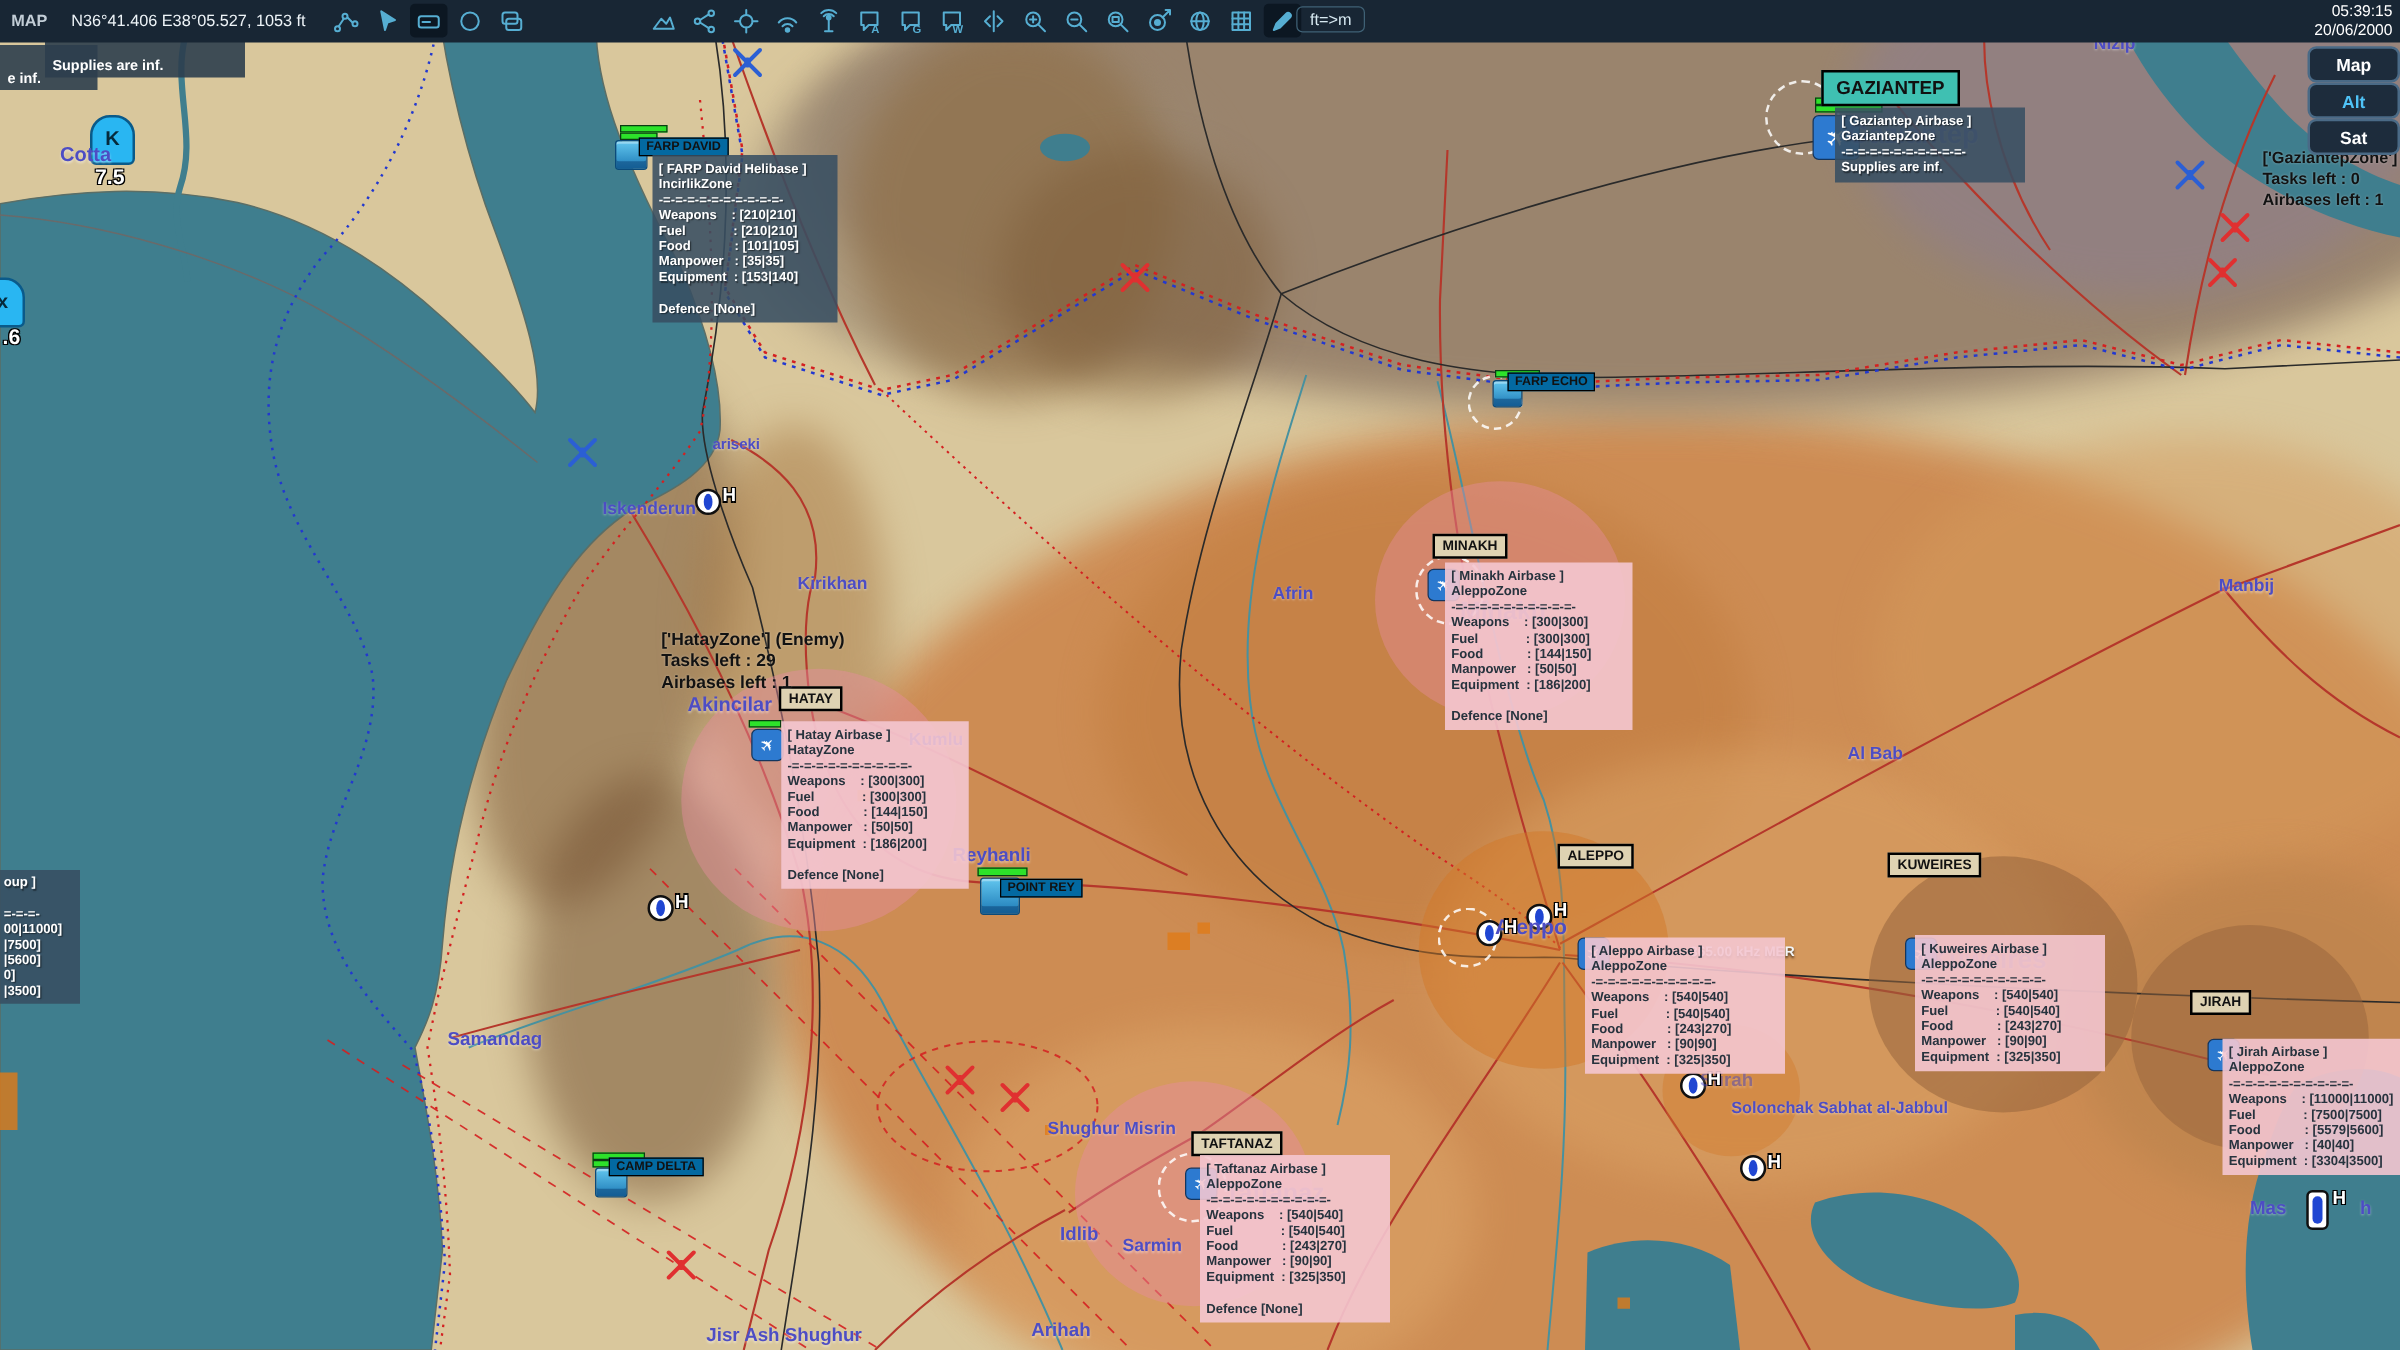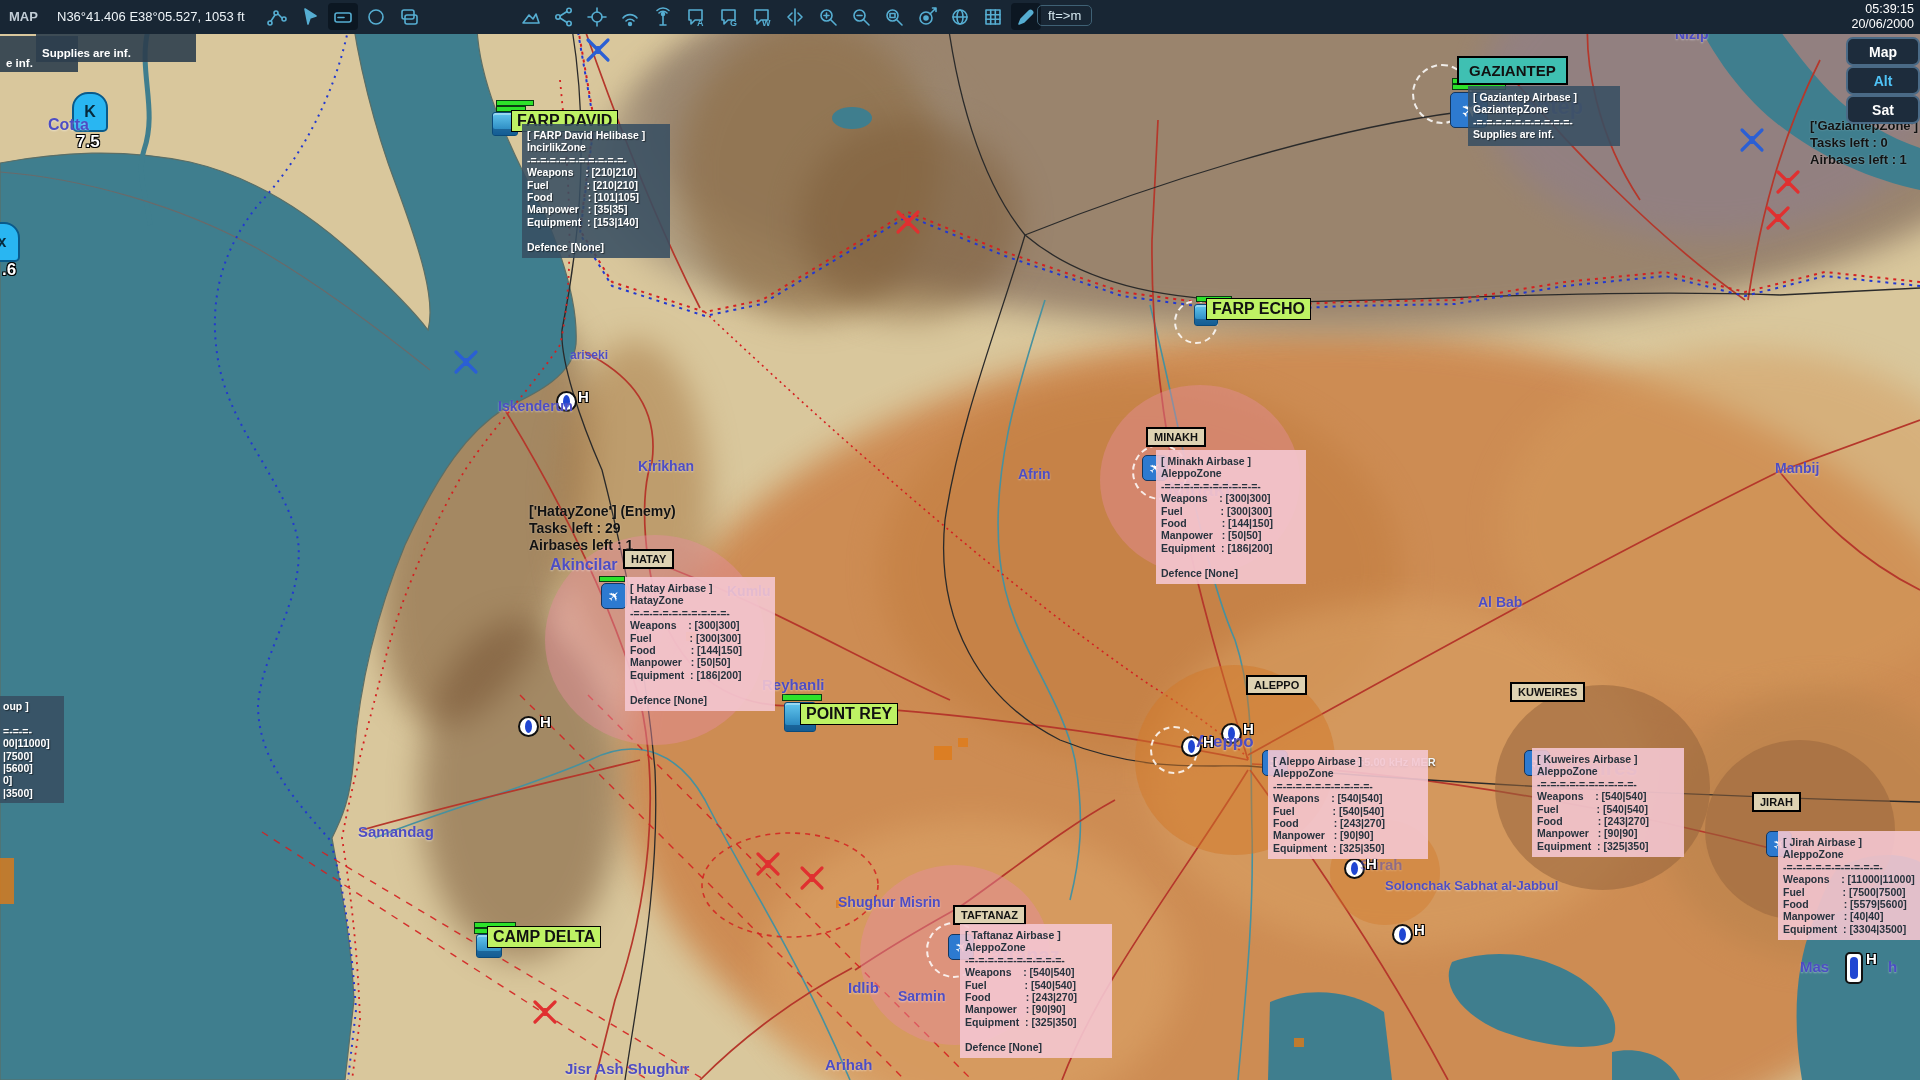--- a/index.html
+++ b/index.html
@@ -24,21 +24,21 @@
   .unit.tall i{width:8px;height:22px;border-radius:4px;}
   .dome{position:absolute;background:#29b6f2;border:2px solid #0a5a8a;border-radius:16px 16px 5px 5px;color:#062a3c;font-weight:bold;display:flex;align-items:center;justify-content:center;z-index:3;}
   .whiteplane{position:absolute;color:rgba(255,255,255,.8);font-size:19px;z-index:3;}
   
   .mlabel{position:absolute;font-weight:bold;color:#4d4dc4;text-shadow:0 1px 2px rgba(255,255,255,.45);white-space:nowrap;z-index:3;}
   .mlabel.faint{opacity:.5;}
   .mlabel.white{color:#f2f6f8;text-shadow:0 1px 2px rgba(0,0,0,.7);font-weight:bold;}
   .hlab{position:absolute;font-weight:bold;font-size:15px;color:#fff;z-index:4;
         text-shadow:-1px -1px 0 #000,1px -1px 0 #000,-1px 1px 0 #000,1px 1px 0 #000;white-space:nowrap;}
   .olabel{position:absolute;border:2px solid #000;font-weight:bold;color:#111;white-space:nowrap;z-index:4;}
-  .olabel.white{background:#bef264;font-size:16px;padding:1px 5px;border-width:1.5px;}
+  .olabel.white{background:#0369a1;font-size:10px;padding:1px 5px;border-width:1.5px;}
   .olabel.tan{background:#ded2b2;font-size:11px;padding:2px 6px;}
   .olabel.teal{background:#3fc0b2;font-size:15px;padding:4px 10px;}
   .ipanel{position:absolute;padding:5px 5px;font-weight:bold;font-size:10.5px;line-height:12.4px;white-space:pre;overflow:hidden;z-index:5;}
   .ipanel.dark{background:rgba(56,78,98,.88);color:#fff;text-shadow:1px 1px 1px rgba(0,0,0,.5);}
   .ipanel.pink{background:rgba(244,198,208,.9);color:#27333e;}
   .zstat{position:absolute;font-weight:bold;font-size:13.5px;line-height:17px;color:#121212;white-space:pre;z-index:5;text-shadow:0 0 2px rgba(255,255,255,.35);}
   .zstat.pinkbg{background:rgba(245,198,208,.9);padding:3px 8px;}
   .supbox{position:absolute;background:rgba(44,62,78,.9);color:#fff;font-weight:bold;font-size:11.5px;z-index:5;display:flex;align-items:flex-end;padding:3px 6px;white-space:nowrap;overflow:hidden;}
   
   #topbar{position:absolute;left:0;top:0;width:1920px;height:34px;background:#182634;z-index:10;}
@@ -257,21 +257,21 @@
       </div>
     <span class="hlab" style="left:76px;top:132px;font-size:17px;">7.5</span>
     <div class="dome" style="left:-16px;top:222px;width:32px;height:36px;font-size:16px;">
         <span>x</span>
       </div>
     <span class="hlab" style="left:2px;top:260px;font-size:17px;">.6</span>
 
     <span class="mlabel" style="left:48px;top:116px;font-size:16px;">Cotta</span>
     <span class="mlabel" style="left:1675px;top:26px;font-size:14px;">Nizip</span>
     <span class="mlabel" style="left:570px;top:348px;font-size:12px;">ariseki</span>
-    <span class="mlabel" style="left:498px;top:398px;font-size:14px;">Iskenderun</span>
+    <span class="mlabel" style="left:482px;top:398px;font-size:14px;">Iskenderun</span>
     <span class="mlabel" style="left:638px;top:458px;font-size:14px;">Kirikhan</span>
     <span class="mlabel" style="left:1018px;top:466px;font-size:14px;">Afrin</span>
     <span class="mlabel" style="left:1775px;top:460px;font-size:14px;">Manbij</span>
     <span class="mlabel" style="left:1478px;top:594px;font-size:14px;">Al Bab</span>
     <span class="mlabel" style="left:727px;top:583px;font-size:14px;">Kumlu</span>
     <span class="mlabel" style="left:550px;top:556px;font-size:16px;">Akincilar</span>
     <span class="mlabel" style="left:762px;top:676px;font-size:15px;">Reyhanli</span>
     <span class="mlabel" style="left:1196px;top:732px;font-size:17px;">Aleppo</span>
     <span class="mlabel" style="left:358px;top:823px;font-size:15px;">Samandag</span>
     <span class="mlabel" style="left:838px;top:894px;font-size:14px;">Shughur Misrin</span>

